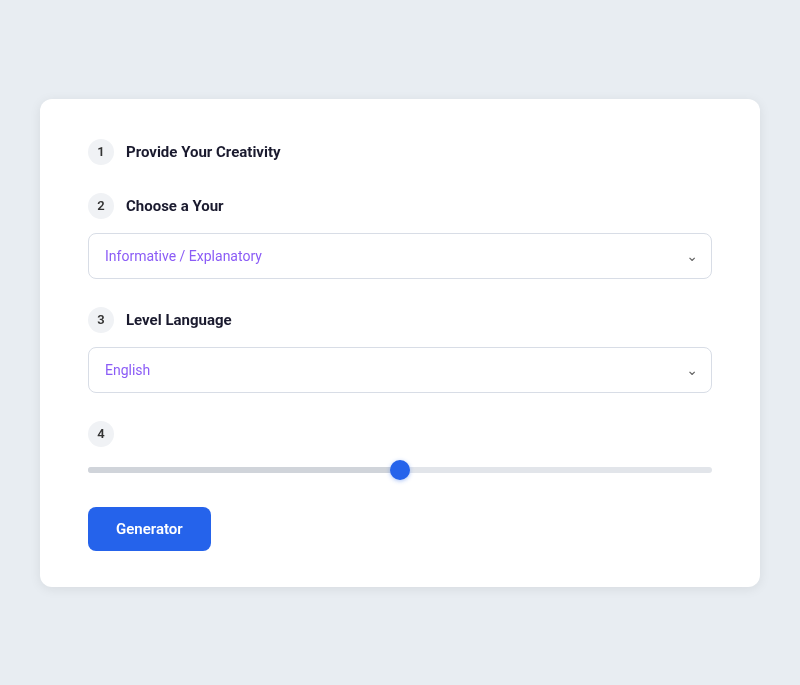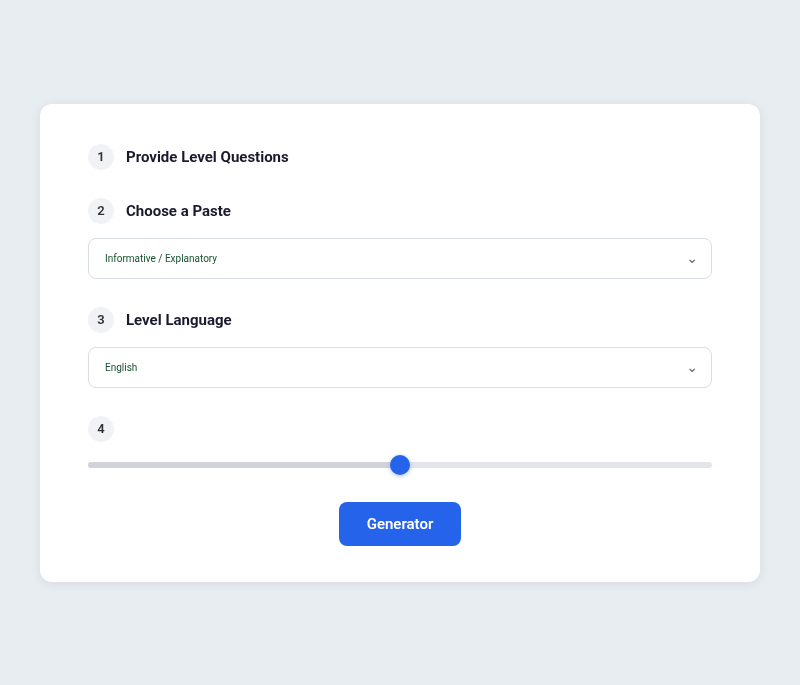--- a/index.html
+++ b/index.html
@@ -75,22 +75,22 @@
     .select-wrapper {
       position: relative;
       width: 100%;
     }
 
     .select-dropdown {
       width: 100%;
       padding: 14px 34px 14px 16px;
       border: 1.5px solid #d8dde6;
       border-radius: 8px;
-      font-size: 10px;
-      color: #14532d;
+      font-size: 14px;
+      color: #8b5cf6;
       background-color: #fff;
       appearance: none;
       -webkit-appearance: none;
       cursor: pointer;
       outline: none;
       font-family: inherit;
     }
 
     .chevron-icon {
       position: absolute;
@@ -143,21 +143,21 @@
       width: 20px;
       height: 20px;
       background-color: #2563eb;
       border-radius: 50%;
       box-shadow: 0 1px 4px rgba(37, 99, 235, 0.4);
       pointer-events: none;
     }
 
     .footer {
       display: flex;
-      justify-content: center;
+      justify-content: flex-start;
       margin-top: 10px;
     }
 
     .generator-btn {
       background-color: #2563eb;
       color: #fff;
       border: none;
       border-radius: 8px;
       padding: 13px 28px;
       font-size: 15px;
@@ -168,28 +168,28 @@
     }
   </style>
 </head>
 <body>
 
 <div class="card">
 
   <div class="section">
     <div class="section-header">
       <div class="step-number">1</div>
-      <span class="section-title">Provide Level Questions</span>
+      <span class="section-title">Provide Your Creativity</span>
     </div>
   </div>
 
   <div class="section">
     <div class="section-header">
       <div class="step-number">2</div>
-      <span class="section-title">Choose a Paste</span>
+      <span class="section-title">Choose a Your</span>
     </div>
     <div class="select-wrapper">
       <select class="select-dropdown" id="tone-select">
       <option value="Informative / Explanatory">Informative / Explanatory</option><option value="Persuasive">Persuasive</option><option value="Conversational">Conversational</option><option value="Formal">Formal</option><option value="Casual">Casual</option></select>
       <span class="chevron-icon">⌄</span>
     </div>
   </div>
 
   <div class="section">
     <div class="section-header">

